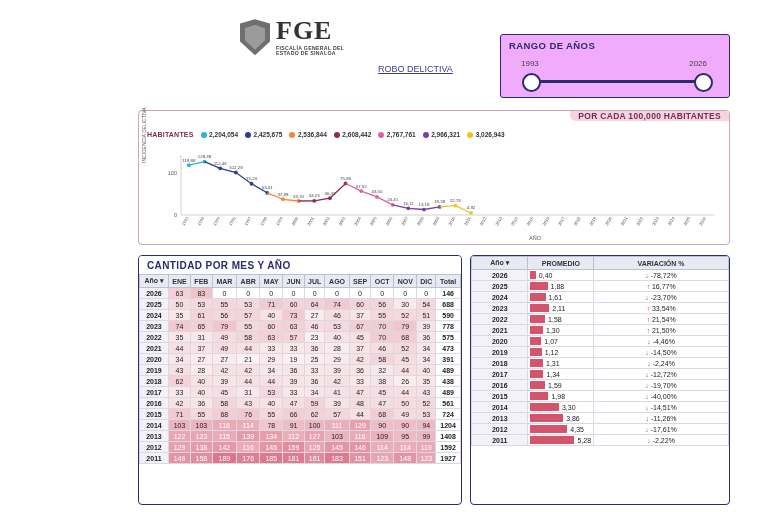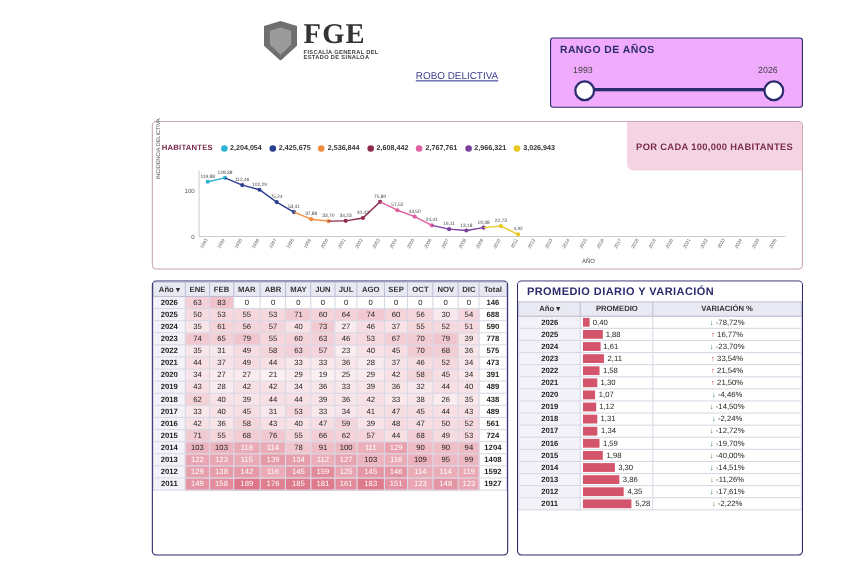--- a/index.html
+++ b/index.html
@@ -27,21 +27,21 @@
   .rango{position:absolute;left:500px;top:14px;width:228px;height:62px;border:1px solid #2b2b6e;border-radius:3px;background:#f0abfc;margin-top:20px;}
   .rango-title{position:absolute;left:8px;top:5px;font-size:9.5px;font-weight:bold;color:#2b2b6e;letter-spacing:.4px;}
   .rango-y1{position:absolute;left:20px;top:24px;font-size:8px;color:#444;}
   .rango-y2{position:absolute;right:22px;top:24px;font-size:8px;color:#444;}
   .rango-track{position:absolute;left:28px;top:45px;width:172px;height:3px;background:#2b2b6e;}
   .rango-knob{position:absolute;top:38px;width:15px;height:15px;border:2.5px solid #2b2b6e;border-radius:50%;background:#fff;}
 
   
   .chart-panel{position:absolute;left:138px;top:110px;width:590px;height:133px;border:1px solid #c9a6b8;border-radius:4px;background:#fff;}
   .chart-banner{position:absolute;right:0;top:0;background:#f4d4e2;color:#7a2b4e;font-size:8.5px;font-weight:bold;
-     padding:17px 8px;border-radius:0 3px 0 6px;letter-spacing:.3px;}
+     padding:0 8px;border-radius:0 3px 0 6px;letter-spacing:.3px;}
   .legend{position:absolute;left:8px;top:20px;display:flex;align-items:center;gap:7px;flex-wrap:wrap;width:575px;}
   .legend-label{font-size:7px;font-weight:bold;color:#7a2b4e;letter-spacing:.2px;}
   .legend-item{display:flex;align-items:center;gap:2.5px;}
   .legend-dot{width:6px;height:6px;border-radius:50%;}
   .legend-txt{font-size:6.5px;color:#333;font-weight:bold;}
   .plot{position:absolute;left:8px;top:34px;width:575px;height:96px;}
   .yaxis-label{position:absolute;left:2px;top:52px;font-size:5px;color:#555;
      transform:rotate(-90deg);transform-origin:left top;white-space:nowrap;}
   .xaxis-label{position:absolute;left:390px;top:124px;font-size:5.5px;color:#555;}
 
@@ -211,20 +211,21 @@
         <line x1="198.60294117647058" y1="38.51384615384616" x2="214.27941176470588" y2="46.107076923076924" stroke="#e060a0" stroke-width="1.3"></line>
         <line x1="245.63235294117646" y1="59.860461538461536" x2="261.30882352941177" y2="63.30815384615384" stroke="#7b3fa0" stroke-width="1.3"></line>
         <line x1="292.6617647058824" y1="61.94984615384615" x2="308.3382352941176" y2="60.55830769230769" stroke="#e8c820" stroke-width="1.3"></line>
       </svg>
   </div>
   <div class="yaxis-label">INCIDENCIA DELICTIVA</div>
   <div class="xaxis-label">AÑO</div>
 </div>
 
 <div class="tbl-panel tbl-left">
+  <div class="tbl-title">CANTIDAD POR MES Y AÑO</div>
   <table>
     <thead>
         <tr id="months-head">
           <th>Año ▾</th>
           <th>ENE</th>
           <th>FEB</th>
           <th>MAR</th>
           <th>ABR</th>
           <th>MAY</th>
           <th>JUN</th>
@@ -492,21 +493,20 @@
           <td style="background: rgba(212, 84, 107, 0.52); color: rgb(255, 255, 255);">123</td>
           <td style="background: rgba(212, 84, 107, 0.627); color: rgb(255, 255, 255);">148</td>
           <td style="background: rgba(212, 84, 107, 0.52); color: rgb(255, 255, 255);">123</td>
           <td class="col-total">1927</td>
         </tr>
       </tbody>
   </table>
 </div>
 
 <div class="tbl-panel tbl-right">
-  <div class="tbl-title">PROMEDIO DIARIO Y VARIACIÓN</div>
   <table>
     <thead>
         <tr id="daily-head">
           <th>Año ▾</th>
           <th>PROMEDIO</th>
           <th>VARIACIÓN %</th>
         </tr>
       </thead>
     <tbody id="daily-body">
         <tr>

